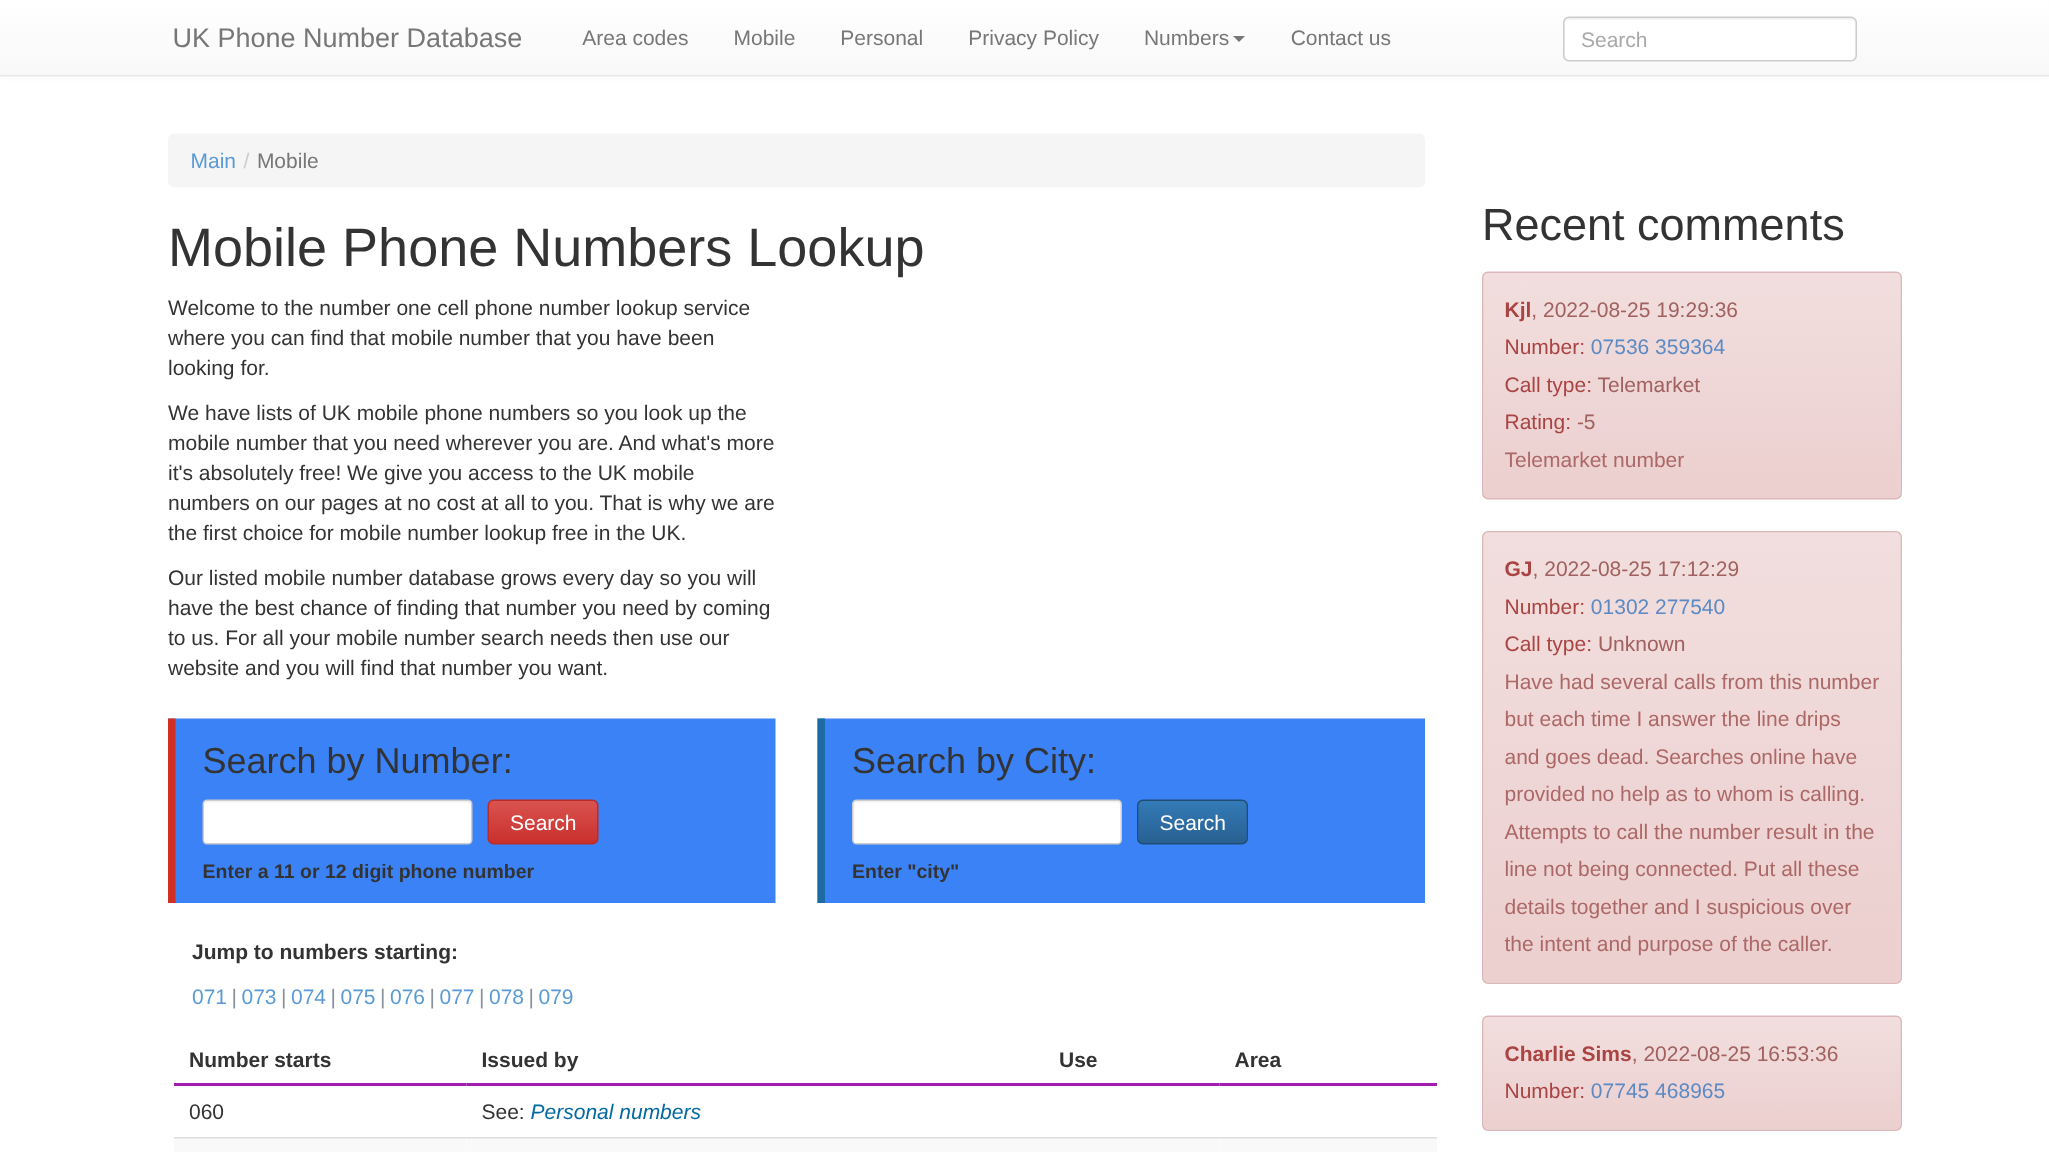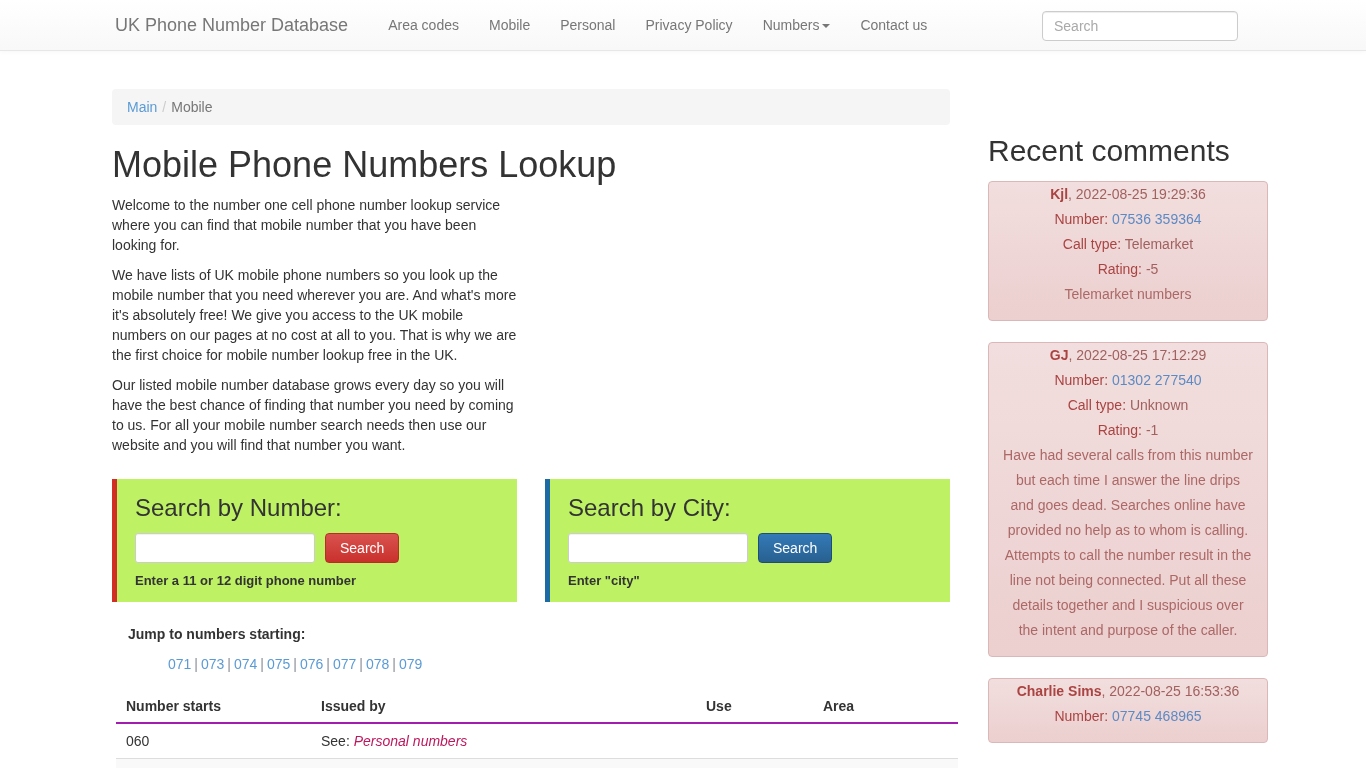--- a/index.html
+++ b/index.html
@@ -108,21 +108,21 @@
     margin: 0 0 10px 0;
     font-size: 14px;
     line-height: 20px;
     color: #333333;
     width: 408px;
   }
 
   
   .panels { display: flex; margin-top: 24px; align-items: flex-start; }
   .panel {
-    background: #bef264;
+    background: #3b82f6;
     padding: 12px 18px 14px 18px;
     position: relative;
   }
   .panel-number { width: 410px; border-left: 5px solid #d12e26; min-height: 120px; }
   .panel-city   { width: 410px; border-left: 5px solid #1c6ba4; min-height: 105px; margin-left: 28px; }
   .panel h2 {
     font-size: 24px;
     font-weight: 400;
     color: #333333;
     margin: 4px 0 12px 0;
@@ -163,21 +163,21 @@
   .panel-hint {
     margin-top: 10px;
     font-size: 13px;
     font-weight: bold;
     color: #333333;
   }
 
   
   .jump-wrap { margin-top: 24px; padding-left: 16px; }
   .jump-title { font-size: 14px; font-weight: bold; color: #333; margin-bottom: 14px; }
-  .jump-links { font-size: 14px; color: #777; margin-left: 40px; }
+  .jump-links { font-size: 14px; color: #777; }
   .jump-links a { color: #5b9bd5; text-decoration: none; cursor: pointer; }
   .jump-links .bar { color: #8a9099; padding: 0 3px; }
 
   
   table.num-table {
     margin-top: 18px;
     margin-left: 4px;
     width: 842px;
     border-collapse: collapse;
     font-size: 14px;
@@ -194,40 +194,39 @@
     padding: 9px 8px 9px 10px;
     border-bottom: 1px solid #dddddd;
     color: #333;
     vertical-align: top;
   }
   table.num-table tbody tr:nth-child(even) { background: #f9f9f9; }
   .col-starts { width: 195px; }
   .col-issued { width: 385px; }
   .col-use    { width: 117px; }
   .col-area   { width: 145px; }
-  .link-it { color: #be185d; font-style: italic; text-decoration: none; cursor: pointer; }
+  .link-it { color: #0369a1; font-style: italic; text-decoration: none; cursor: pointer; }
 
   
   h2.side-title {
     font-size: 30px;
     font-weight: 400;
     color: #333333;
     margin: 83px 0 14px 0;
     line-height: 1.1;
   }
   .comment {
     background: linear-gradient(to bottom, #f2dede 0%, #eccfcf 100%);
     border: 1px solid #dbb7b7;
     border-radius: 4px;
-    padding: 0 14px 13px 14px;
+    padding: 12px 14px 13px 14px;
     margin-bottom: 21px;
     color: #a94442;
     font-size: 14px;
     line-height: 25px;
-    text-align: center;
   }
   .comment .author { font-weight: bold; color: #a94442; }
   .comment .meta   { color: #a0615f; }
   .comment .lbl    { font-weight: normal; color: #a94442; }
   .comment .num    { color: #5b8ac4; }
   .comment .val    { color: #a0615f; }
   .comment .body   { color: #ab6866; display: block; }
 </style>
 </head>
 <body>
@@ -318,28 +317,27 @@
   </div>
 
   <div class="col-side">
     <h2 class="side-title">Recent comments</h2>
 
     <div class="comment">
       <div><span class="author">Kjl</span><span class="meta">, 2022-08-25 19:29:36</span></div>
       <div><span class="lbl">Number:</span> <a class="num">07536 359364</a></div>
       <div><span class="lbl">Call type:</span> <span class="val">Telemarket</span></div>
       <div><span class="lbl">Rating:</span> <span class="val">-5</span></div>
-      <span class="body">Telemarket numbers</span>
+      <span class="body">Telemarket number</span>
     </div>
 
     <div class="comment">
       <div><span class="author">GJ</span><span class="meta">, 2022-08-25 17:12:29</span></div>
       <div><span class="lbl">Number:</span> <a class="num">01302 277540</a></div>
       <div><span class="lbl">Call type:</span> <span class="val">Unknown</span></div>
-      <div><span class="lbl">Rating:</span> <span class="val">-1</span></div>
       <span class="body">Have had several calls from this number but each time I answer the line drips and goes dead. Searches online have provided no help as to whom is calling. Attempts to call the number result in the line not being connected. Put all these details together and I suspicious over the intent and purpose of the caller.</span>
     </div>
 
     <div class="comment">
       <div><span class="author">Charlie Sims</span><span class="meta">, 2022-08-25 16:53:36</span></div>
       <div><span class="lbl">Number:</span> <a class="num">07745 468965</a></div>
       <div> </div>
 
     </div>
   </div>

